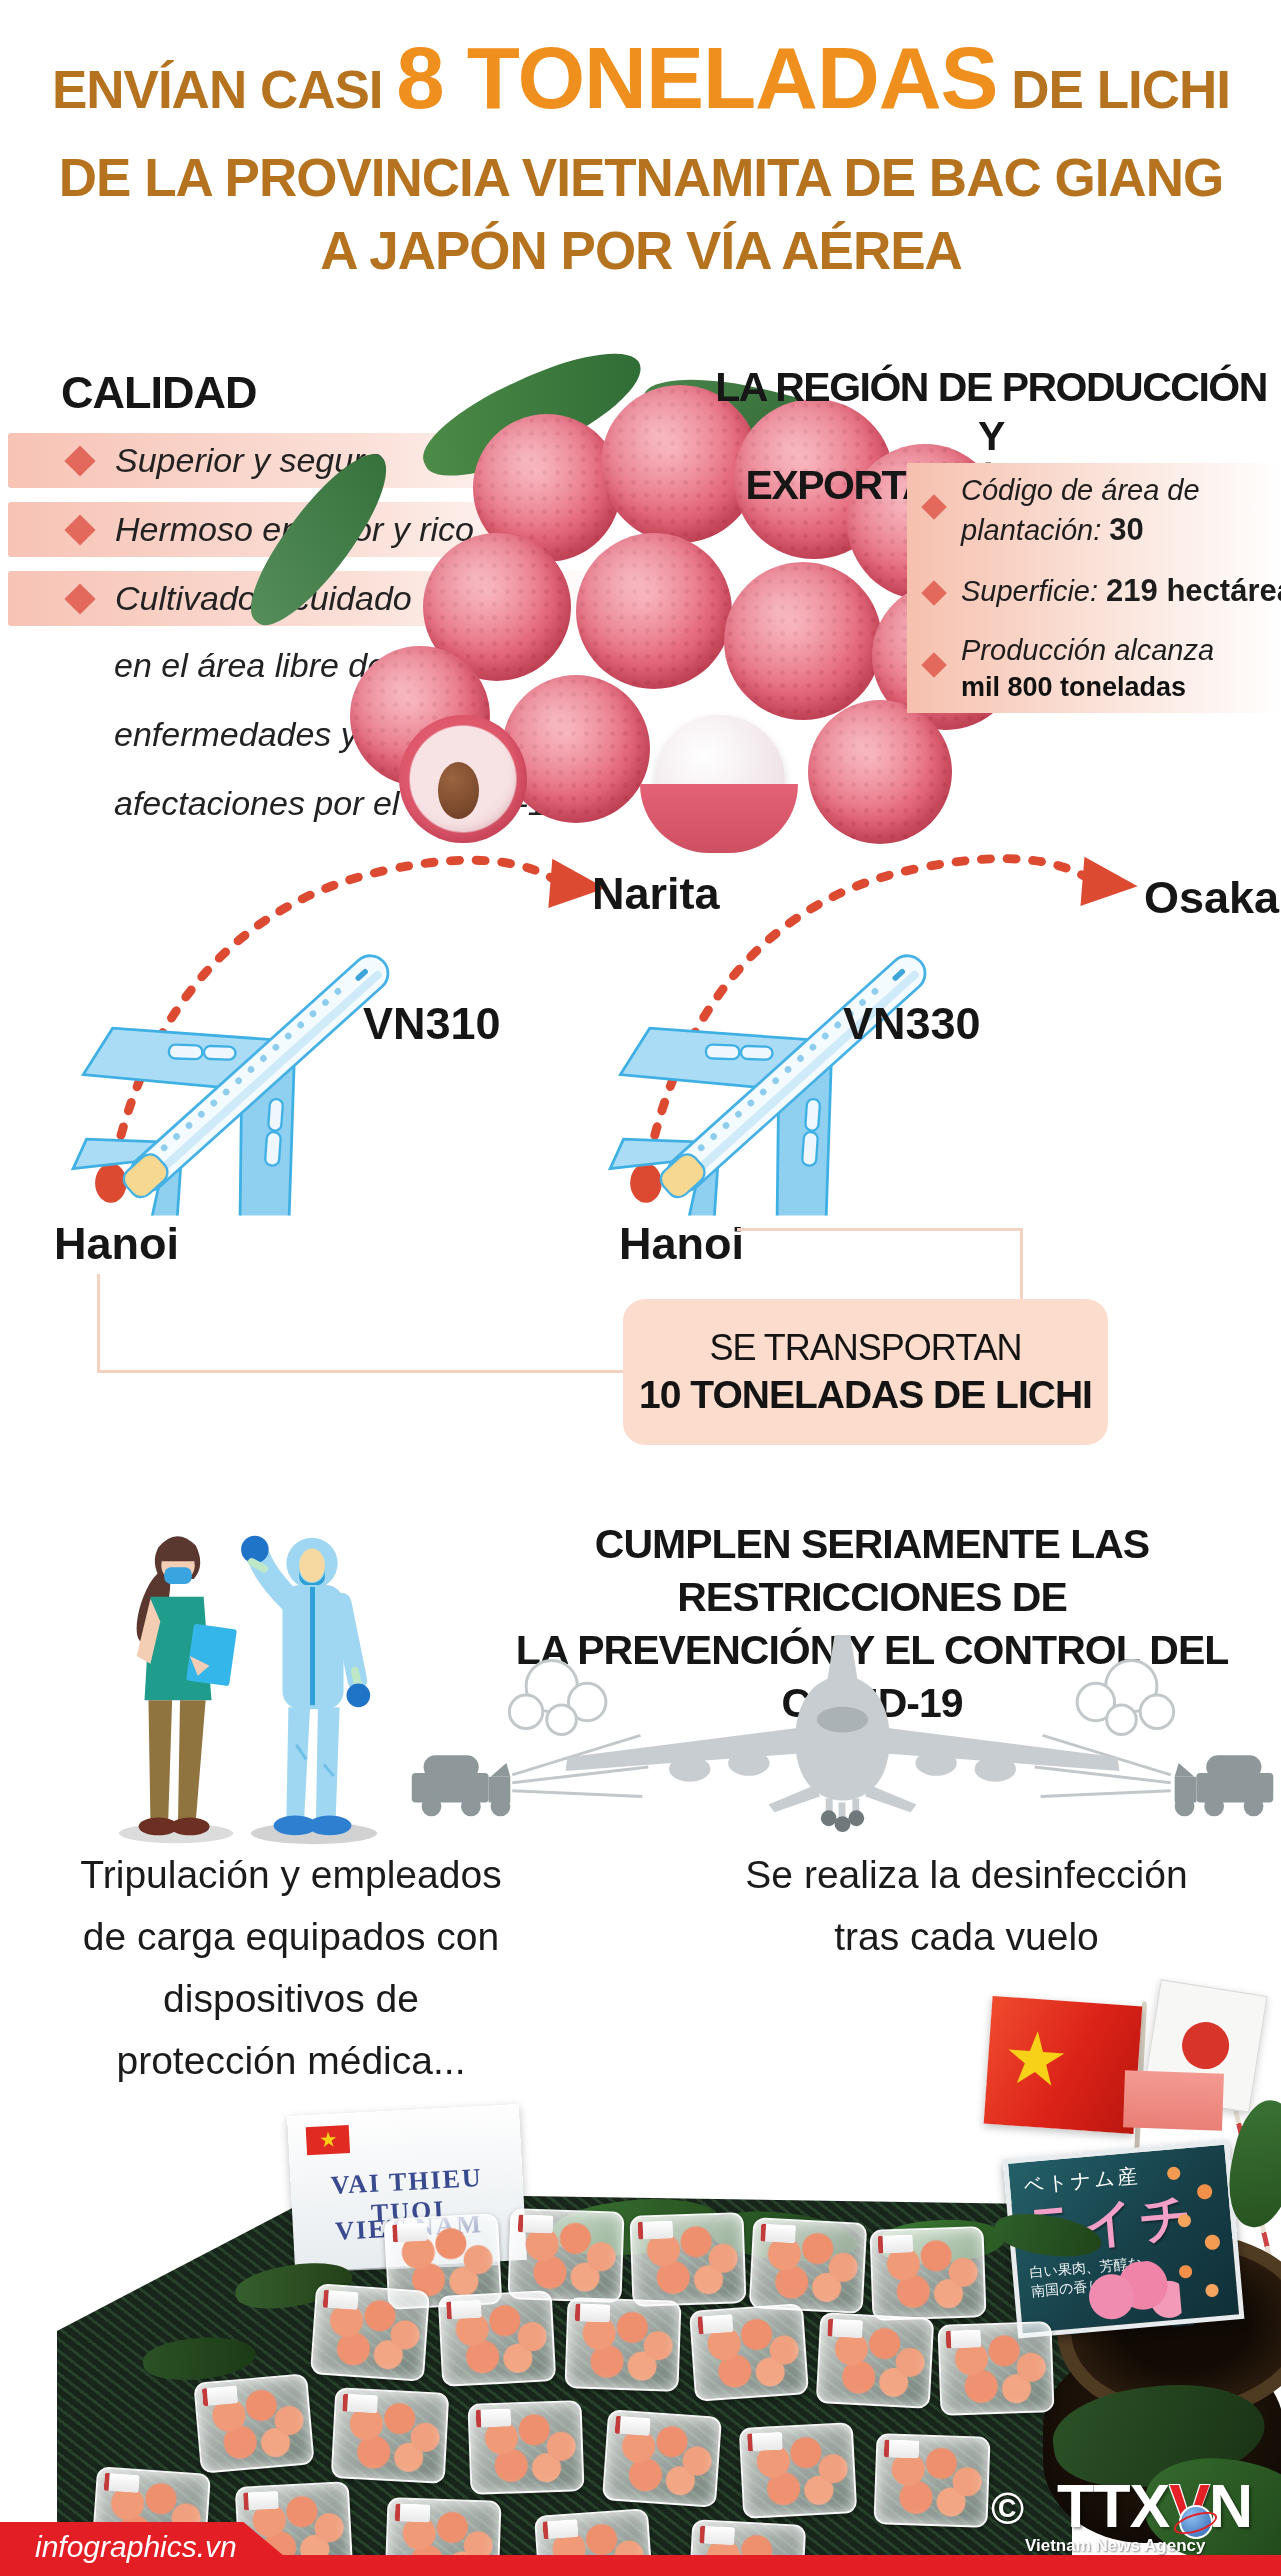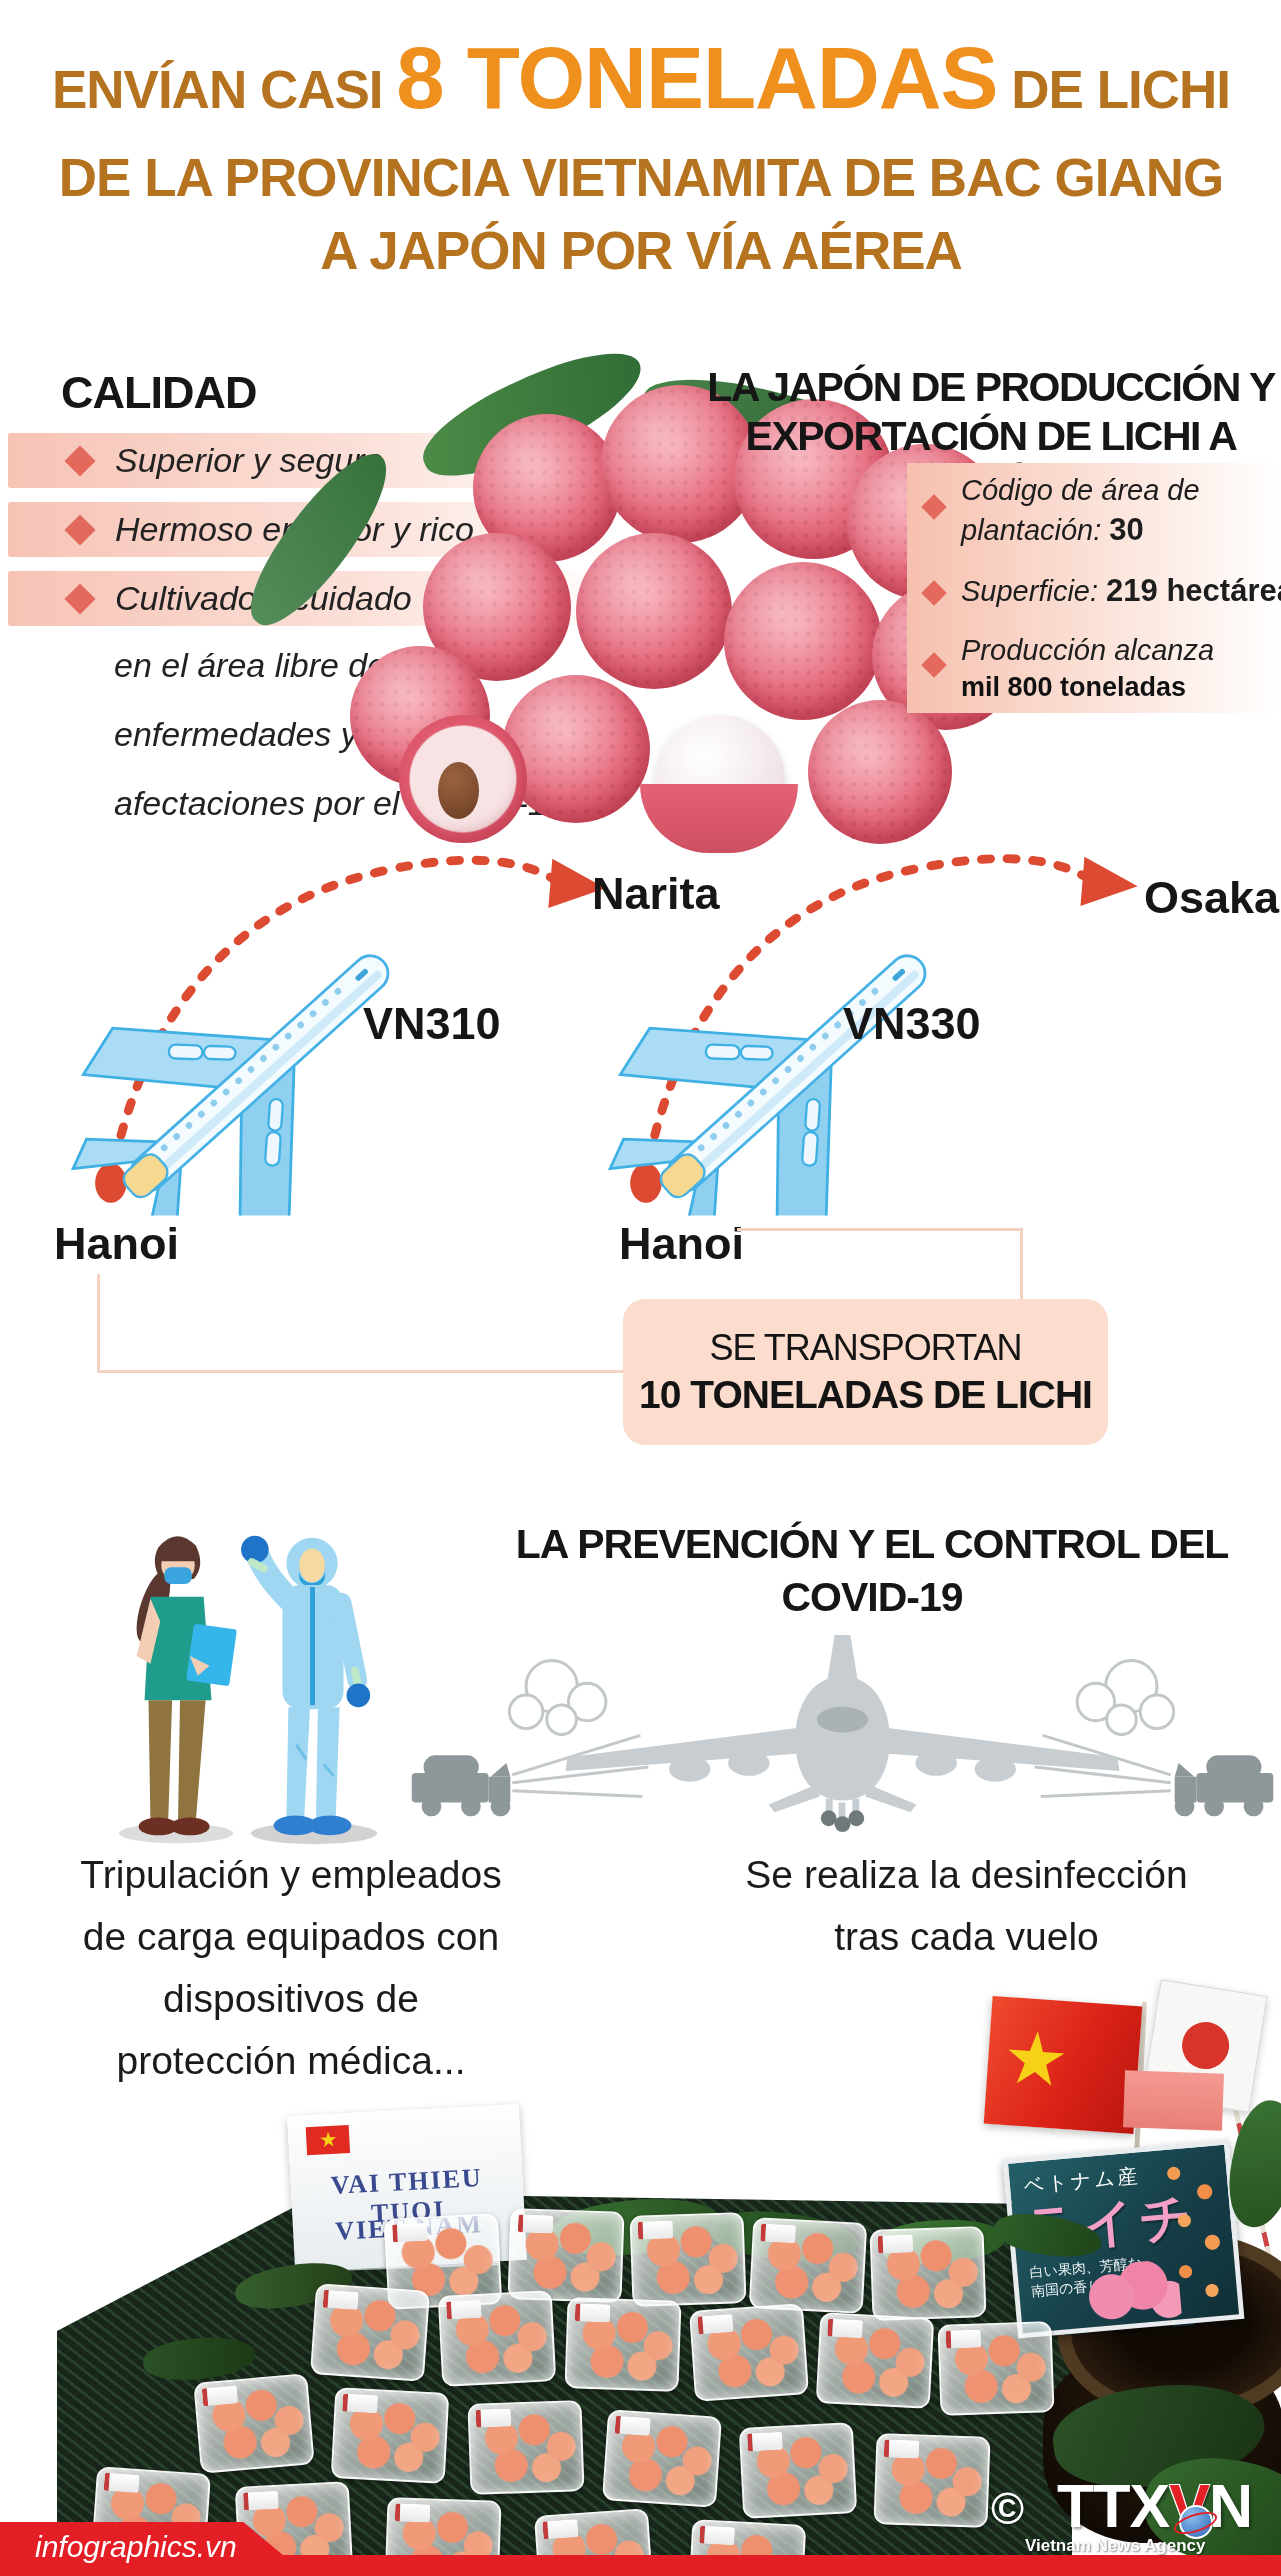--- a/index.html
+++ b/index.html
@@ -140,21 +140,21 @@
 
     <div class="abs" style="left:222px;top:355px;width:128px;height:128px;border-radius:50%;background:radial-gradient(circle at 50% 50%,#f7e3e4 58%,#e05a6e 60%);box-shadow:inset -5px -8px 14px rgba(150,25,45,.35);">
       <div class="abs" style="left:39px;top:47px;width:41px;height:57px;border-radius:50%;background:radial-gradient(circle at 35% 30%,#9a6340,#6b3c22);"></div>
     </div>
 
     <div class="abs" style="left:478px;top:355px;width:130px;height:130px;border-radius:50%;background:radial-gradient(circle at 38% 32%,#ffffff,#efe2e6 70%,#ddc4cc);box-shadow:0 4px 8px rgba(0,0,0,.15);"></div>
     <div class="abs" style="left:463px;top:424px;width:158px;height:69px;border-radius:0 0 79px 79px;background:linear-gradient(#e56276,#cf4f62);"></div>
   </div>
 
   <div class="abs reg-head" style="left:705px;top:363px;">
-    <div>LA JAPÓN DE PRODUCCIÓN Y</div>
+    <div>LA REGIÓN DE PRODUCCIÓN Y</div>
     <div>EXPORTACIÓN DE LICHI A JAPÓN</div>
   </div>
   <div class="abs panel"></div>
   <span class="abs pan-dia" style="left:925px;top:498px;"></span>
   <div class="abs pan-line" style="left:961px;top:474px;">Código de área de</div>
   <div class="abs pan-line" style="left:961px;top:512px;"><span>plantación: </span><b>30</b></div>
   <span class="abs pan-dia" style="left:925px;top:584px;"></span>
   <div class="abs pan-line" style="left:961px;top:573px;"><span>Superficie: </span><b>219 hectáreas</b></div>
   <span class="abs pan-dia" style="left:925px;top:656px;"></span>
   <div class="abs pan-line" style="left:961px;top:634px;">Producción alcanza</div>
@@ -252,20 +252,21 @@
     <rect x="250" y="158" width="22" height="8" rx="4" fill="#bfe8c8" transform="rotate(78 261 162)"></rect>
     <circle cx="263" cy="180" r="12" fill="#1f74c8"></circle>
     <path d="M 192,192 L 214,192 L 208,306 L 190,306 Z" fill="#9fd7f2"></path>
     <path d="M 222,192 L 244,192 L 240,306 L 220,306 Z" fill="#9fd7f2"></path>
     <path d="M 200,230 L 210,245 M 228,250 L 238,262" stroke="#6fc0e6" stroke-width="3"></path>
     <ellipse cx="199" cy="312" rx="22" ry="10" fill="#2f7fd0"></ellipse>
     <ellipse cx="234" cy="312" rx="22" ry="10" fill="#2f7fd0"></ellipse>
   </svg>
 
   <div class="covid-head abs">
+    <div>CUMPLEN SERIAMENTE LAS RESTRICCIONES DE</div>
     <div>LA PREVENCIÓN Y EL CONTROL DEL COVID-19</div>
   </div>
 
   <svg class="abs" style="left:394px;top:1629px;" width="897" height="207" viewBox="0 0 910 210">
 
     <g fill="#ffffff" stroke="#c2c8ca" stroke-width="3">
       <circle cx="160" cy="58" r="26"></circle>
         <circle cx="196" cy="74" r="19"></circle>
         <circle cx="134" cy="84" r="17"></circle>
         <circle cx="170" cy="92" r="15"></circle>

